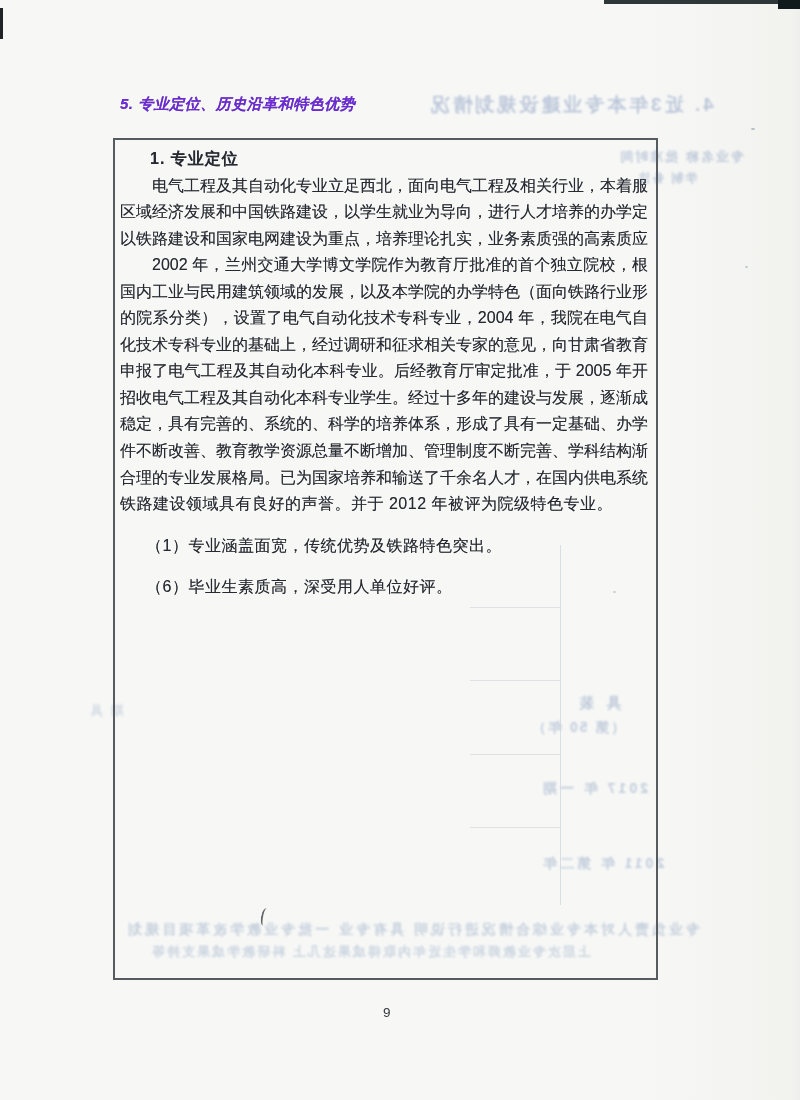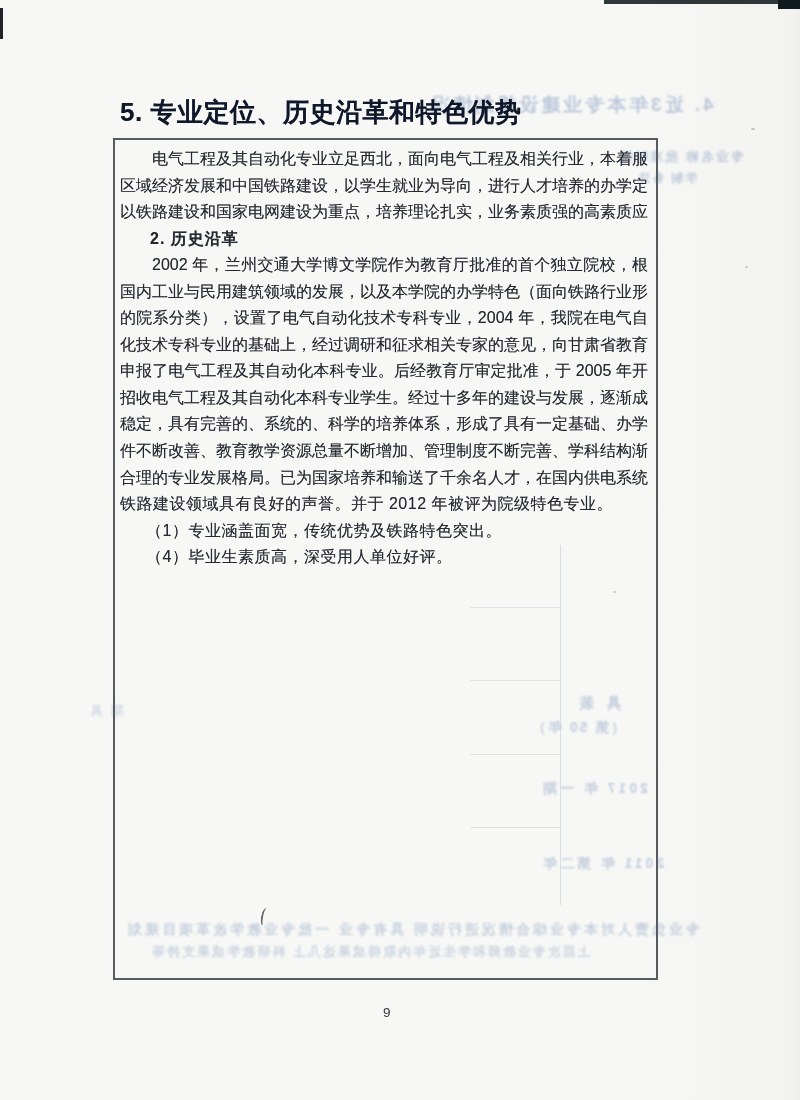--- a/index.html
+++ b/index.html
@@ -17,40 +17,41 @@
   .speck{position:absolute;border-radius:50%;opacity:.65;}
   .speck1{left:751px;top:128px;width:4px;height:2px;background:#8fa0ae;}
   .speck2{left:745px;top:266px;width:3px;height:2px;background:#9fb0bc;}
   .speck3{left:613px;top:591px;width:3px;height:2px;background:#aab6c0;}
   .pen-squiggle{position:absolute;left:261px;top:908px;width:6px;height:18px;
     border-left:2px solid #3f444a;border-radius:60% 40% 50% 50%;
     transform:rotate(9deg);opacity:.8;}
   
   .doc-title{
     position:absolute;left:120px;top:95px;
-    font-size:26px;font-weight:bold;color:#0f172a;letter-spacing:.5px;
+    font-size:15px;font-weight:bold;color:#6d28d9;letter-spacing:.5px;
     text-shadow:0 0 .6px rgba(22,24,29,.55);
     white-space:nowrap;
+    font-style:italic;
   }
   .frame{
     position:absolute;left:113px;top:138px;width:541px;height:838px;
     border:2px solid #565b5f;
     background:transparent;
   }
   .content{
     position:absolute;left:5px;top:6px;width:528px;
     color:#262931;font-size:16px;
     text-shadow:0 0 .5px rgba(38,41,49,.5);
   }
   .row{line-height:26.55px;height:26.55px;white-space:nowrap;}
   .row.h{font-weight:bold;padding-left:30px;letter-spacing:1px;}
   .row.p,.row.j{text-align:justify;text-align-last:justify;white-space:normal;overflow:hidden;}
   .row.p{text-indent:32px;}
   .row.e{letter-spacing:.5px;}
-  .row.li{padding-left:26px;letter-spacing:.5px;}
+  .row.li{padding-left:26px;letter-spacing:.5px;margin-top:15px;}
   .page-number{
     position:absolute;left:383px;top:1005px;font-size:13.5px;color:#34373c;
   }
   
   .bt{
     position:absolute;transform:scaleX(-1);color:#b3c0d4;
     filter:blur(1.3px);opacity:.8;font-weight:bold;white-space:nowrap;
   }
   .bt-top-title{left:428px;top:92px;font-size:19px;letter-spacing:3px;color:#aebbd3;}
   .bt-th1{left:618px;top:148px;font-size:13px;letter-spacing:2px;}
@@ -93,32 +94,32 @@
 <div class="bt-line-v"></div>
 <div class="bt-line-h bt-h1"></div>
 <div class="bt-line-h bt-h2"></div>
 <div class="bt-line-h bt-h3"></div>
 <div class="bt-line-h bt-h4"></div>
 
 <div class="doc-title">5. 专业定位、历史沿革和特色优势</div>
 
 <div class="frame">
   <div class="content" id="content">
+      <div class="row h">1. 专业定位</div>
       <div class="row p">电气工程及其自动化专业立足西北，面向电气工程及相关行业，本着服务</div>
       <div class="row j">区域经济发展和中国铁路建设，以学生就业为导向，进行人才培养的办学定位。</div>
       <div class="row j">以铁路建设和国家电网建设为重点，培养理论扎实，业务素质强的高素质应用</div>
-      <div class="row h">2. 历史沿革</div>
       <div class="row p">2002 年，兰州交通大学博文学院作为教育厅批准的首个独立院校，根据</div>
       <div class="row j">国内工业与民用建筑领域的发展，以及本学院的办学特色（面向铁路行业形成</div>
       <div class="row j">的院系分类），设置了电气自动化技术专科专业，2004 年，我院在电气自动</div>
       <div class="row j">化技术专科专业的基础上，经过调研和征求相关专家的意见，向甘肃省教育厅</div>
       <div class="row j">申报了电气工程及其自动化本科专业。后经教育厅审定批准，于 2005 年开始</div>
       <div class="row j">招收电气工程及其自动化本科专业学生。经过十多年的建设与发展，逐渐成熟</div>
       <div class="row j">稳定，具有完善的、系统的、科学的培养体系，形成了具有一定基础、办学条</div>
       <div class="row j">件不断改善、教育教学资源总量不断增加、管理制度不断完善、学科结构渐趋</div>
       <div class="row j">合理的专业发展格局。已为国家培养和输送了千余名人才，在国内供电系统及</div>
       <div class="row e">铁路建设领域具有良好的声誉。并于 2012 年被评为院级特色专业。</div>
       <div class="row li">（1）专业涵盖面宽，传统优势及铁路特色突出。</div>
-      <div class="row li">（4）毕业生素质高，深受用人单位好评。</div>
+      <div class="row li">（6）毕业生素质高，深受用人单位好评。</div>
     </div>
 </div>
 
 <div class="page-number">9</div>
 
 </body></html>

